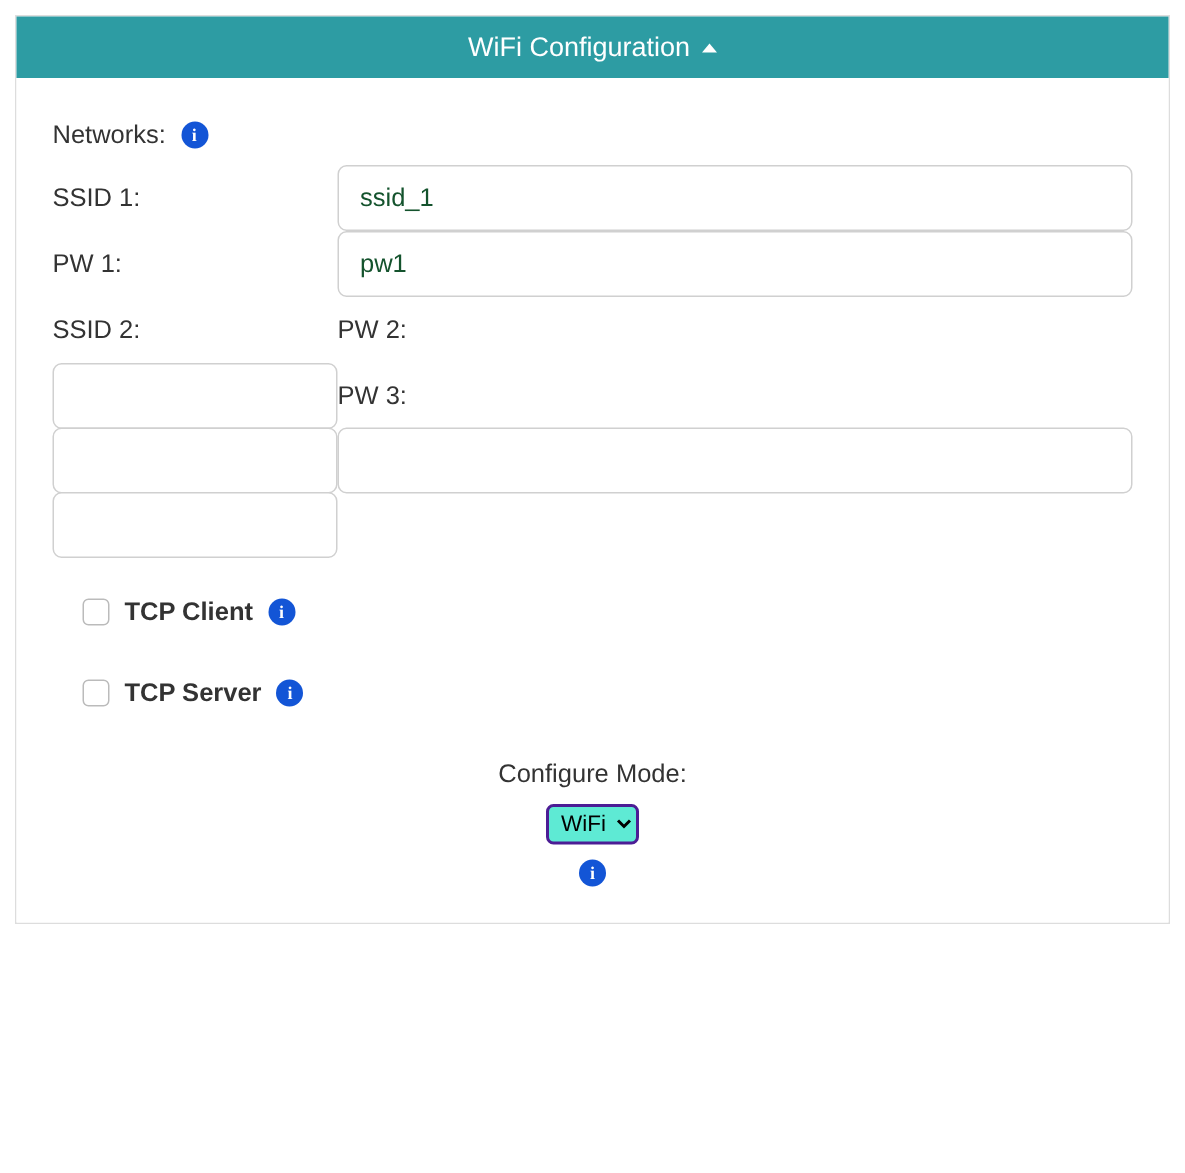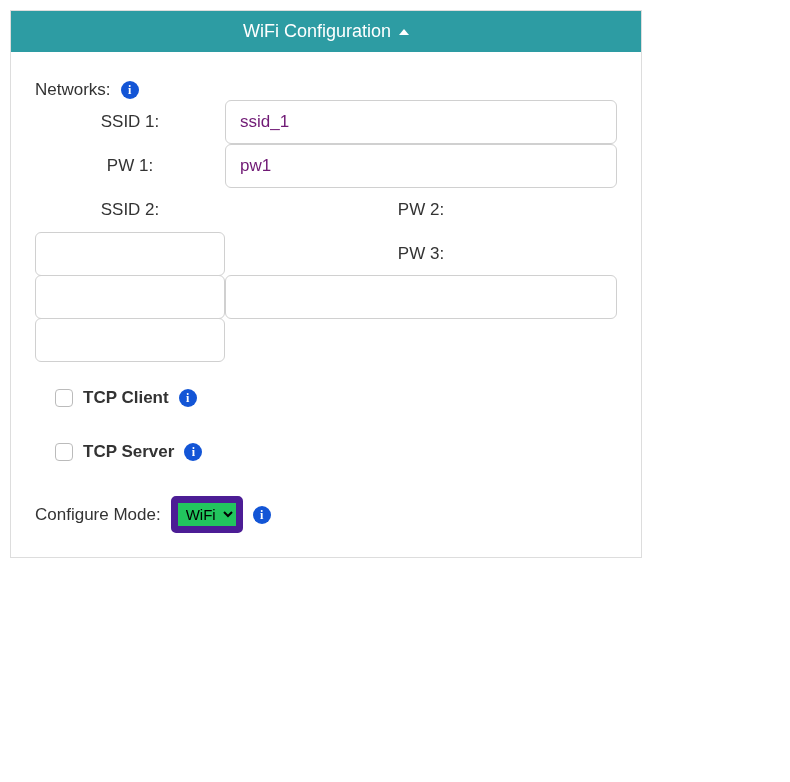--- a/index.html
+++ b/index.html
@@ -4,21 +4,21 @@
   <style>
     * { box-sizing: border-box; margin: 0; padding: 0; }
     body {
       font-family: -apple-system, BlinkMacSystemFont, "Segoe UI", Helvetica, Arial, sans-serif;
       background: #fff;
       padding: 10px;
       font-size: 17px;
       color: #333;
     }
     .panel {
-      width: 632px;
+      width: 770px;
       border: 1px solid #ddd;
     }
     .panel-header {
       background: #2d9ca3;
       color: #fff;
       text-align: center;
       padding: 10px 0;
       font-size: 18px;
       font-weight: 400;
       cursor: pointer;
@@ -36,21 +36,21 @@
       border-bottom: 6px solid #fff;
     }
     .panel-body {
       padding: 28px 24px 24px 24px;
       background: #fff;
     }
     .networks-label-row {
       display: flex;
       align-items: center;
       gap: 10px;
-      margin-bottom: 0;
+      margin-bottom: 10px;
       text-align: center;
     }
     .info-icon {
       display: inline-flex;
       align-items: center;
       justify-content: center;
       width: 18px;
       height: 18px;
       background: #1355d6;
       color: #fff;
@@ -63,31 +63,30 @@
     }
     .form-grid {
       display: grid;
       grid-template-columns: 190px 1fr;
       align-items: center;
       row-gap: 0;
       margin-bottom: 26px;
     }
     .form-grid label {
       padding: 12px 0;
-      text-align: center;
     }
     .form-grid input[type="text"] {
       width: 100%;
       height: 44px;
       padding: 8px 14px;
       font-size: 17px;
       border: 1px solid #d0d0d0;
       border-radius: 6px;
       outline: none;
-      color: #701a75;
+      color: #14532d;
       margin-top: -1px;
     }
     .form-grid input[type="text"]:first-of-type {
       margin-top: 0;
     }
     .checkbox-row {
       display: flex;
       align-items: center;
       gap: 10px;
       margin-bottom: 34px;
@@ -104,30 +103,31 @@
       background: #fff;
     }
     .checkbox-row label {
       font-weight: 600;
       cursor: pointer;
     }
     .mode-row {
       display: flex;
       align-items: center;
       gap: 10px;
+      flex-direction: column;
     }
     .mode-row label {
       font-weight: 400;
     }
     .mode-row select {
       font-size: 15px;
       padding: 2px 4px;
-      border: 7px solid #4c1d95;
+      border: 2px solid #4c1d95;
       border-radius: 5px;
-      background: #22c55e;
+      background: #5eead4;
       cursor: pointer;
     }
   </style>
 </head>
 <body>
 
 <div class="panel">
 
   <div class="panel-header">
     <span>WiFi Configuration</span>

